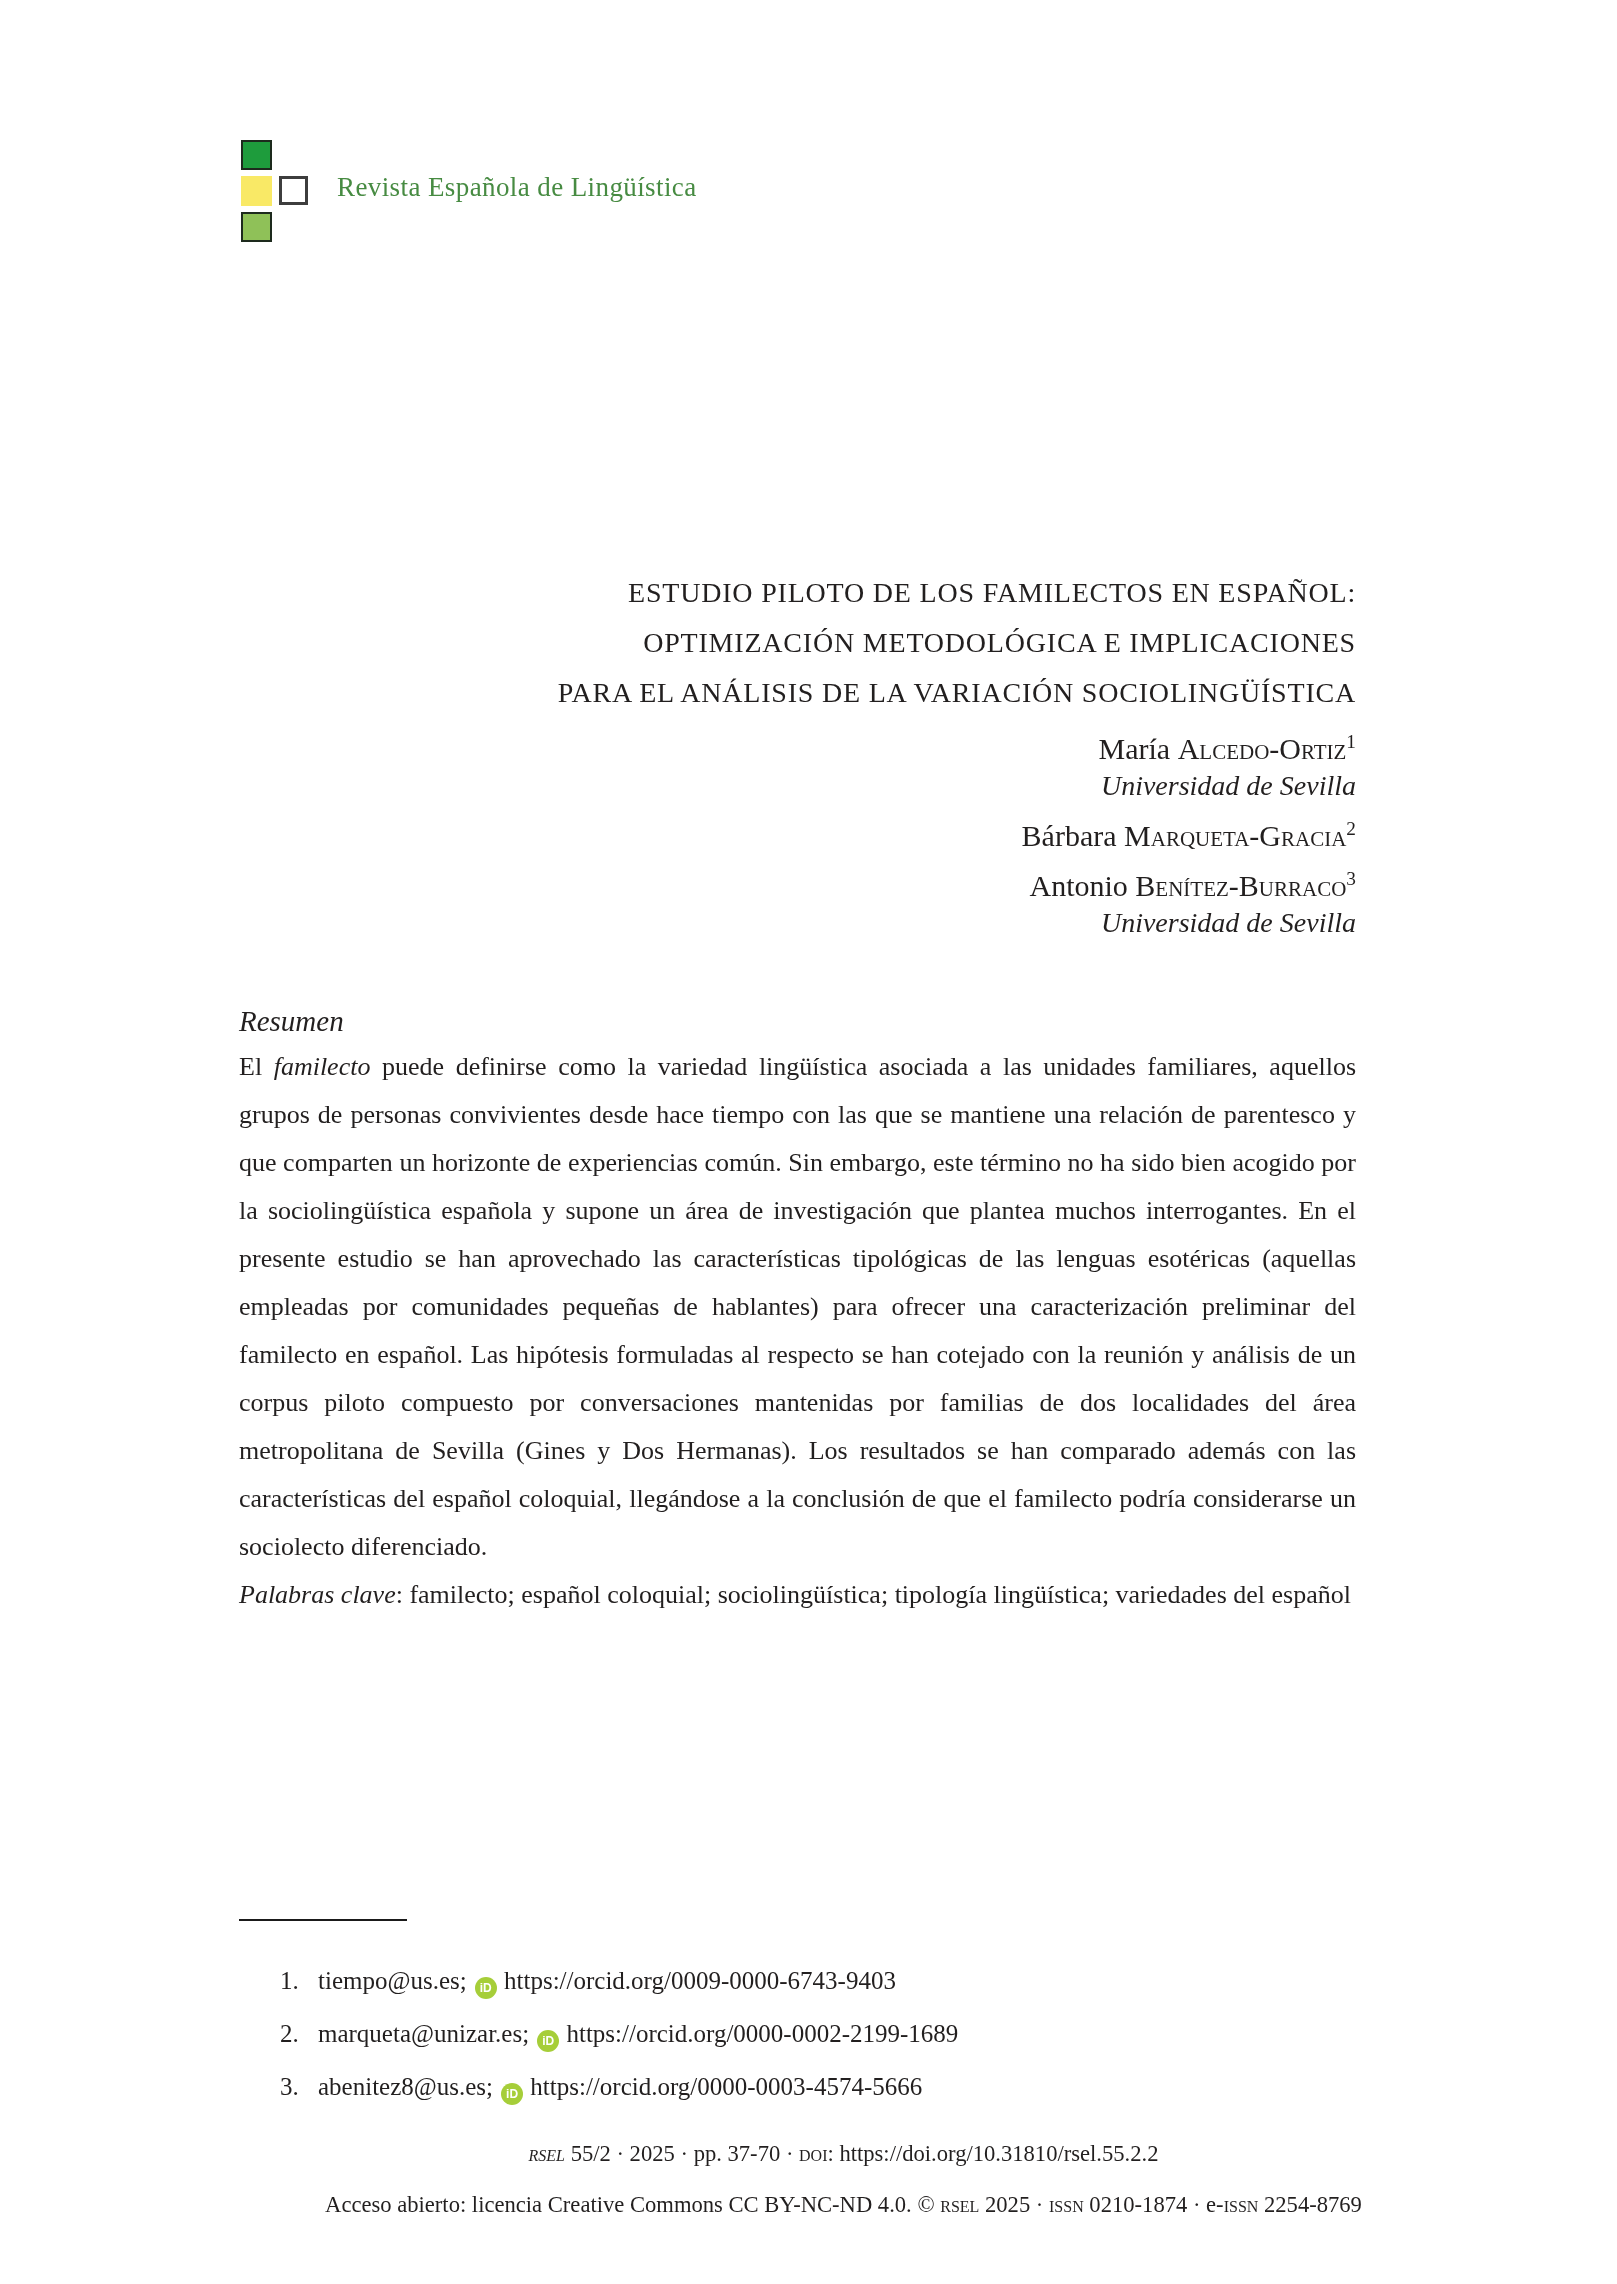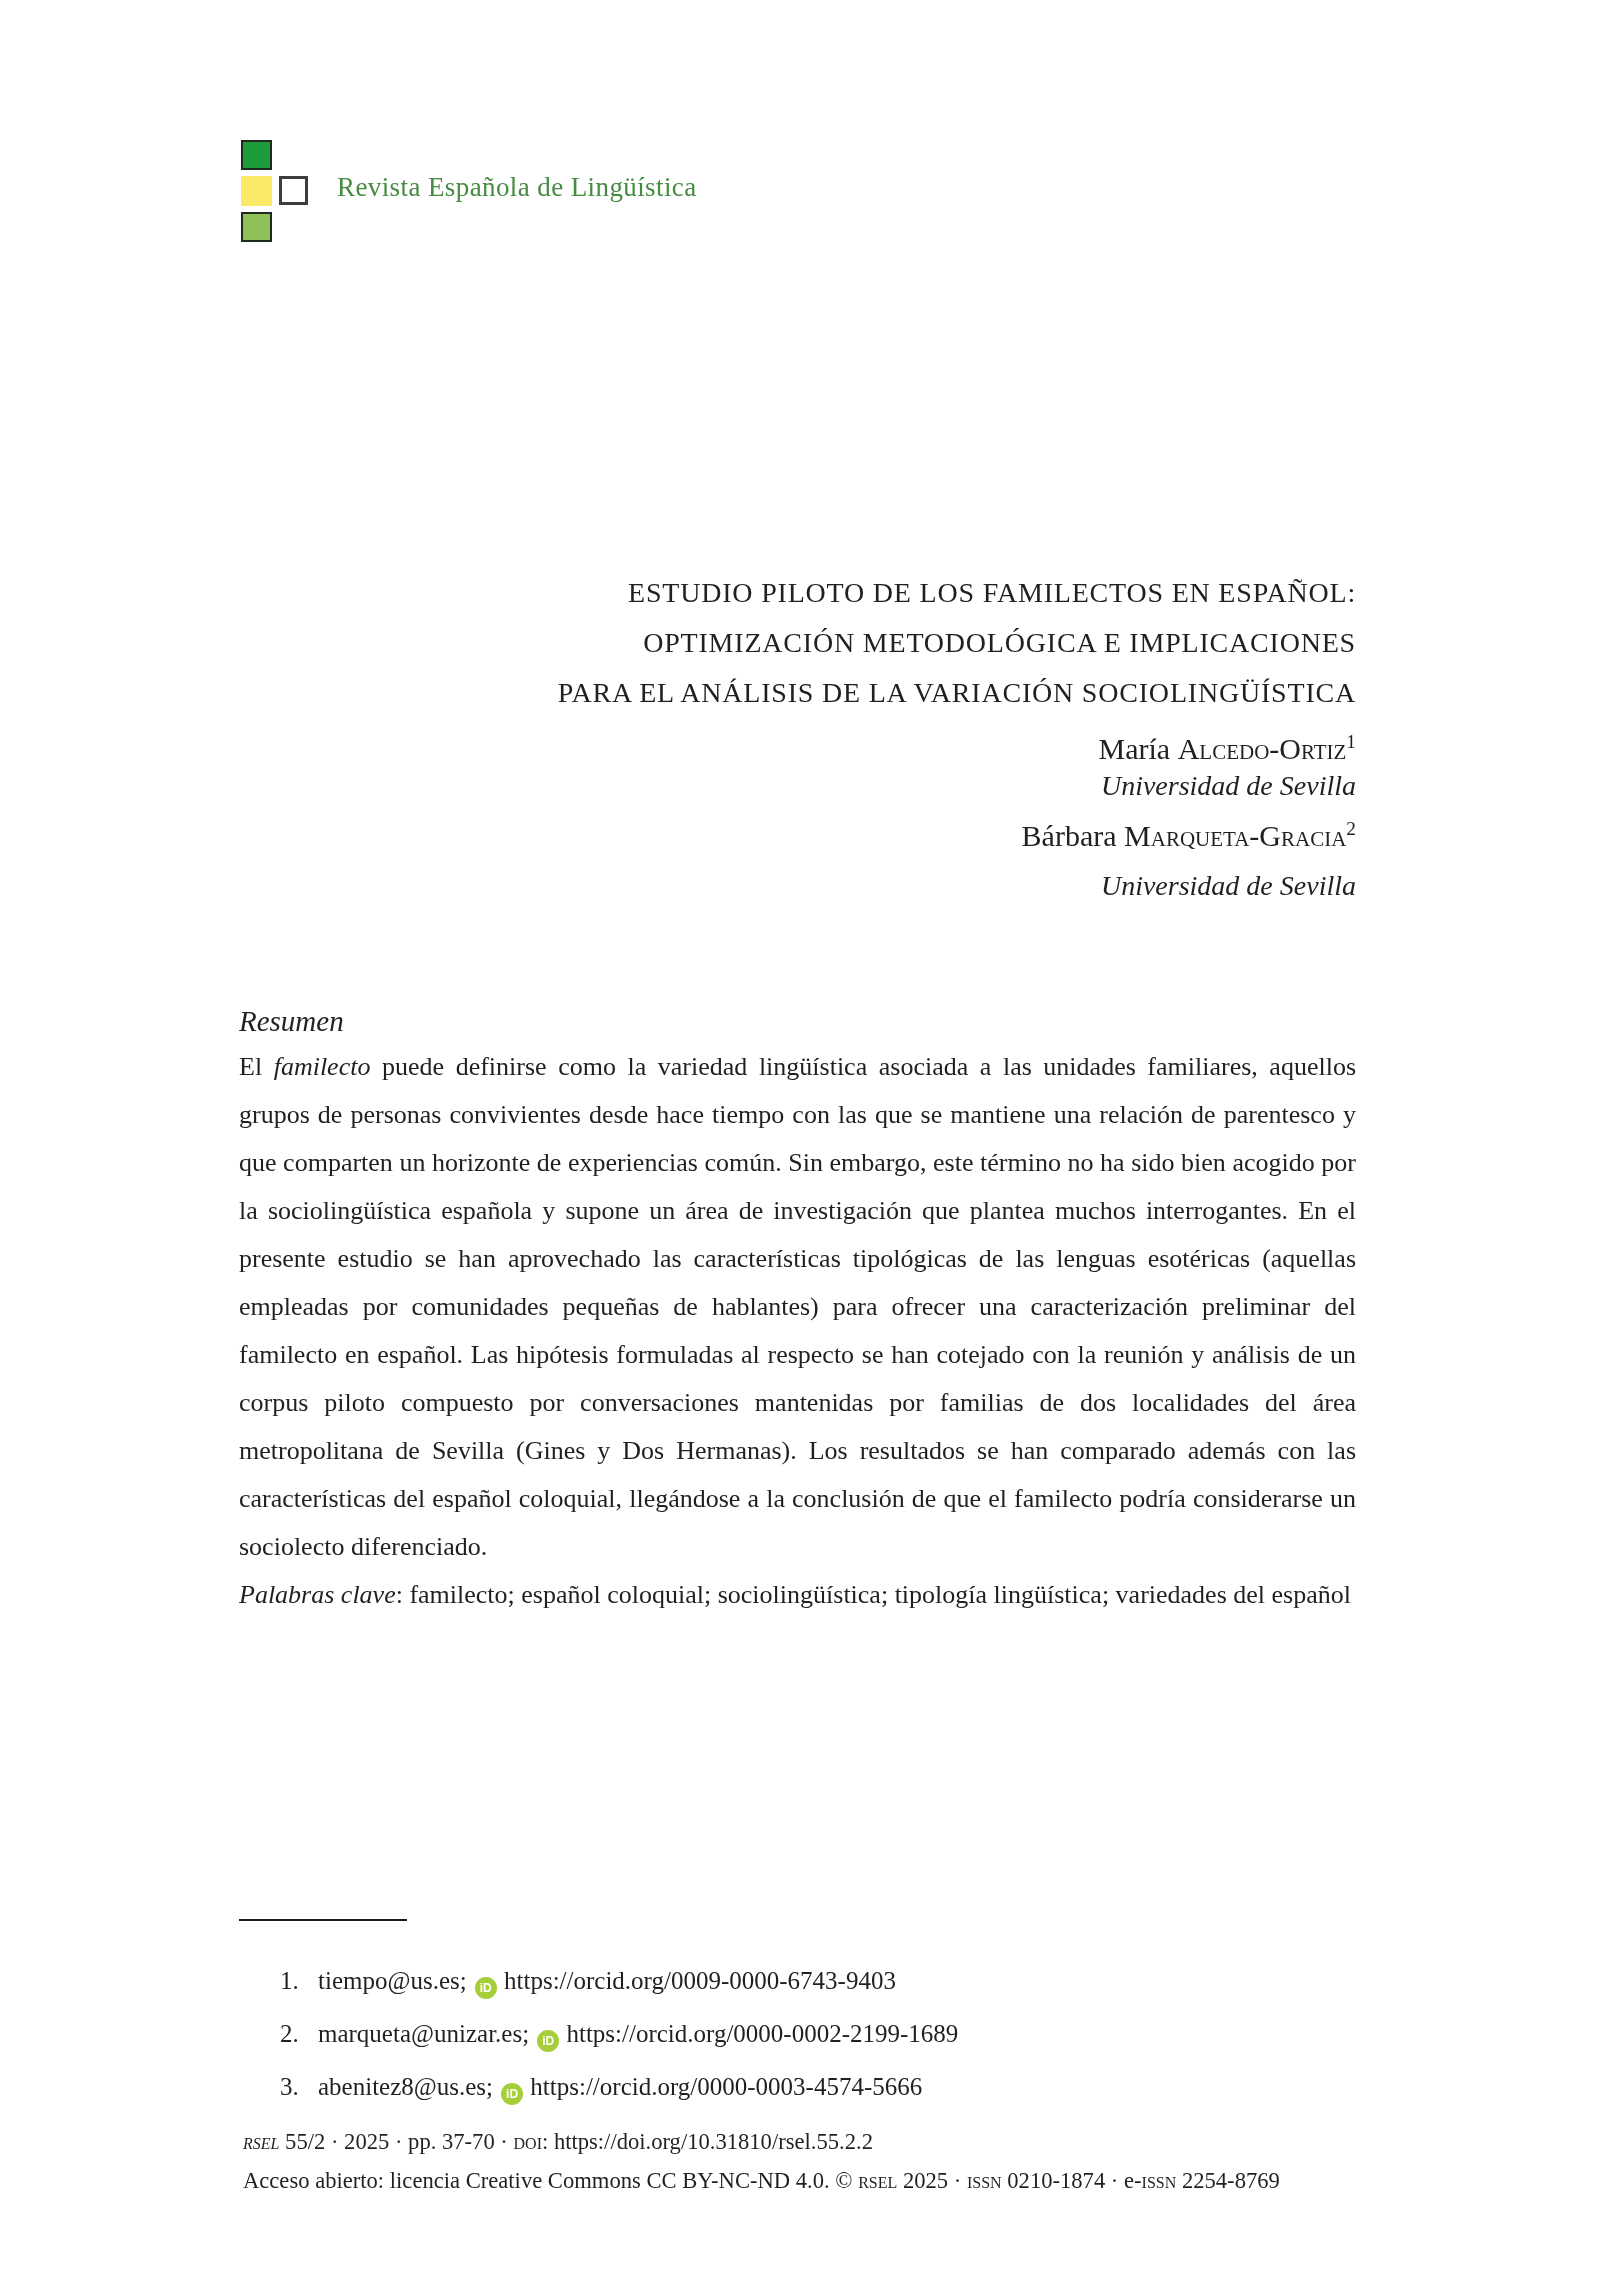--- a/index.html
+++ b/index.html
@@ -143,21 +143,21 @@
 
   
   .footer {
     position: absolute;
     left: 239px;
     top: 2120px;
     width: 1209px;
     font-size: 22.6px;
     line-height: 35px;
   }
-  .footer p { margin: 4px; }
+  .footer p { margin: 16px; text-align: center; }
   .sc { text-transform: lowercase; font-variant: small-caps; }
 </style>
 </head>
 <body>
 
 <div class="page">
 
   <div>
     <div class="logo-square sq-dark-green"></div>
     <div class="logo-square sq-yellow"></div>
@@ -174,20 +174,21 @@
 
   <div class="authors-block">
     <div class="author-group">
       <div class="author-name"><span>María</span> <span class="sc-name">Alcedo-Ortiz</span><sup>1</sup></div>
       <div class="author-affil">Universidad de Sevilla</div>
     </div>
     <div class="author-group">
       <div class="author-name"><span>Bárbara</span> <span class="sc-name">Marqueta-Gracia</span><sup>2</sup></div>
     </div>
     <div class="author-group">
+      <div class="author-name"><span>Antonio</span> <span class="sc-name">Benítez-Burraco</span><sup>3</sup></div>
       <div class="author-affil">Universidad de Sevilla</div>
     </div>
   </div>
 
   <div class="body-block">
     <p class="resumen-heading">Resumen</p>
     <p class="abstract"><span>El </span><span class="italic">familecto</span><span> puede definirse como la variedad lingüística asociada a las unidades familiares, aquellos grupos de personas convivientes desde hace tiempo con las que se mantiene una relación de parentesco y que comparten un horizonte de experiencias común. Sin embargo, este término no ha sido bien acogido por la sociolingüística española y supone un área de investigación que plantea muchos interrogantes. En el presente estudio se han aprovechado las características tipológicas de las lenguas esotéricas (aquellas empleadas por comunidades pequeñas de hablantes) para ofrecer una caracterización preliminar del familecto en español. Las hipótesis formuladas al respecto se han cotejado con la reunión y análisis de un corpus piloto compuesto por conversaciones mantenidas por familias de dos localidades del área metropolitana de Sevilla (Gines y Dos Hermanas). Los resultados se han comparado además con las características del español coloquial, llegándose a la conclusión de que el familecto podría considerarse un sociolecto diferenciado.</span></p>
     <p class="keywords"><span class="italic">Palabras clave</span><span>: familecto; español coloquial; sociolingüística; tipología lingüística; variedades del español</span></p>
   </div>
 

